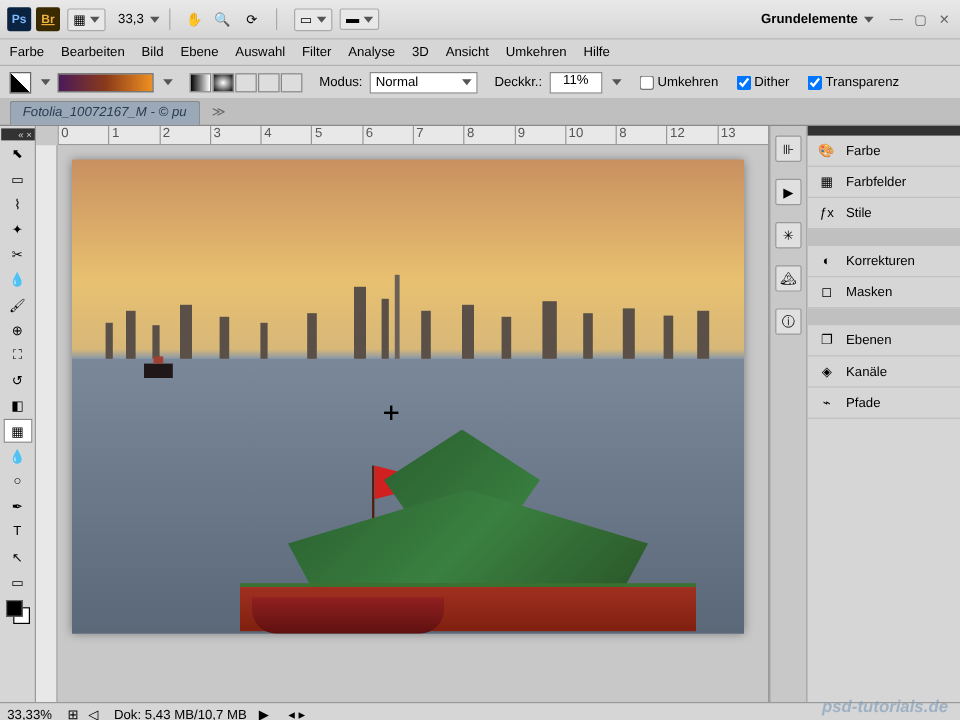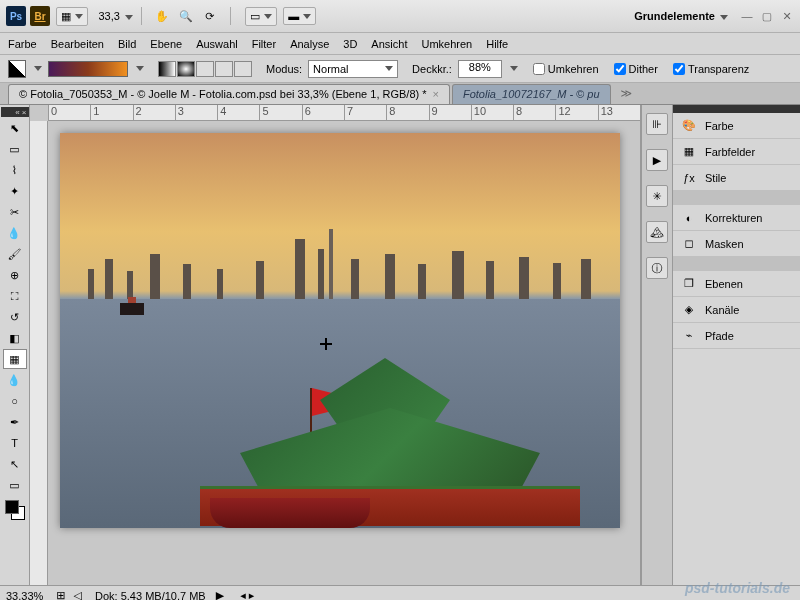--- a/index.html
+++ b/index.html
@@ -140,41 +140,37 @@
     <div></div>
     <div></div>
     <div></div>
   </div>
   <span class="optlabel">Modus:</span>
   <div class="opt-select">
       <span>Normal</span>
       <span class="tri"></span>
     </div>
   <span class="optlabel">Deckkr.:</span>
-  <div class="opt-input">88%</div>
+  <div class="opt-input">11%</div>
   <span class="tri"></span>
   <label class="cb">
       <input type="checkbox" style="">
       <span>Umkehren</span>
     </label>
   <label class="cb">
       <input type="checkbox" checked="" style="">
       <span>Dither</span>
     </label>
   <label class="cb">
       <input type="checkbox" checked="" style="">
       <span>Transparenz</span>
     </label>
 </div>
 
 <div class="doctabs">
-  <div class="tab active">
-      <span>© Fotolia_7050353_M - © Joelle M - Fotolia.com.psd bei 33,3% (Ebene 1, RGB/8) *</span>
-      <span class="x">×</span>
-    </div>
   <div class="tab inactive">
       <span>Fotolia_10072167_M - © pu</span>
     </div>
   <span class="tabnav">≫</span>
 </div>
 
 <div class="main">
 
   <div class="toolbox">
     <div class="grip">« ×</div>

